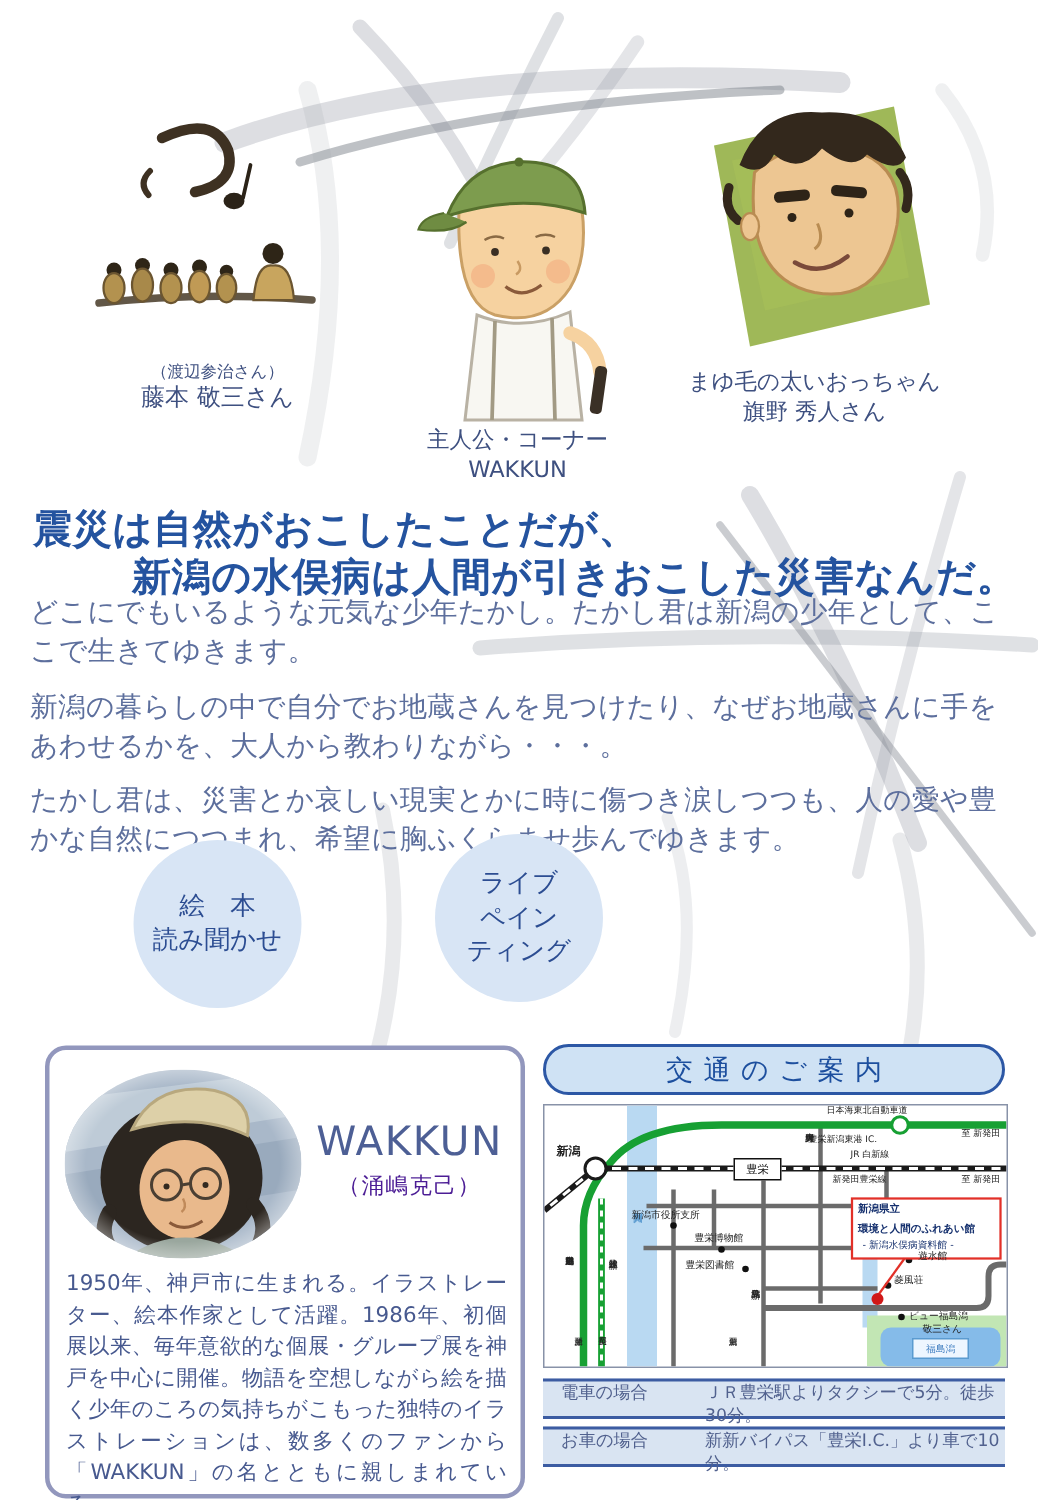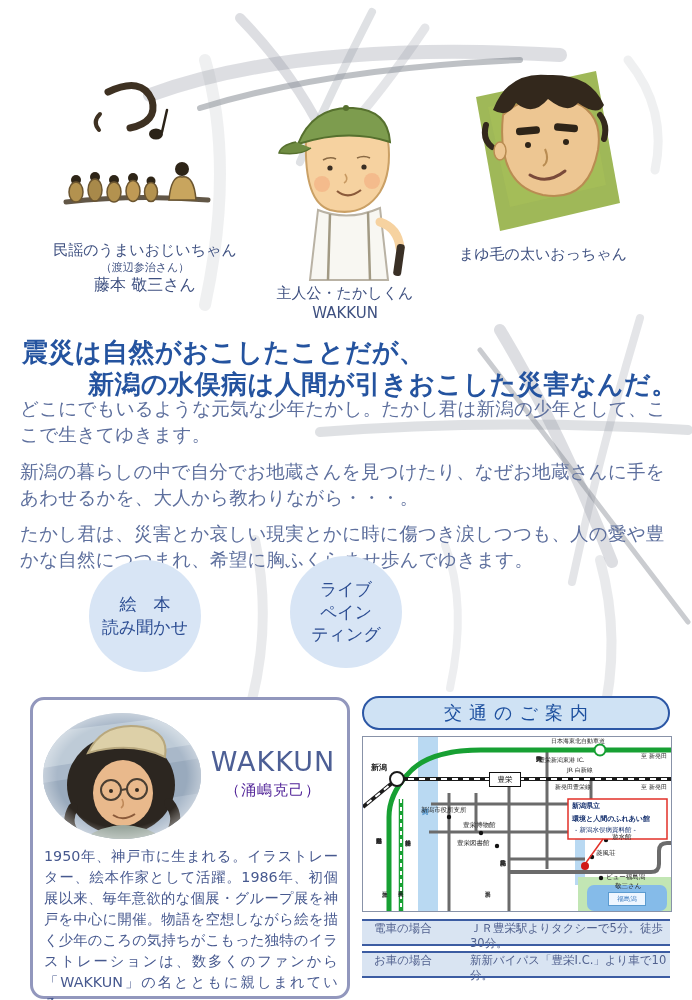--- a/index.html
+++ b/index.html
@@ -120,30 +120,30 @@
       <rect x="106" y="69" width="24" height="7.5" rx="3.5" fill="#2e2418" transform="rotate(5 118 73)"></rect>
       <circle cx="80" cy="90" r="3" fill="#2e2418"></circle>
       <circle cx="118" cy="87" r="3" fill="#2e2418"></circle>
       <path d="M97,94 q5,12 -2,17" stroke="#b98c52" stroke-width="2" fill="none"></path>
       <path d="M82,120 Q99,130 117,116" stroke="#7a4a3a" stroke-width="3" fill="none" stroke-linecap="round"></path>
       <ellipse cx="52" cy="96" rx="6" ry="9" fill="#edc692" stroke="#b98c52" stroke-width="1.5"></ellipse>
     </svg>
   </div>
 
   <div class="abs cap" style="left:35px;top:241px;width:220px">
-    <div style="font-size:15px">民謡のうまいおじいちゃん</div>
     <div style="font-size:11px">（渡辺参治さん）</div>
     <div style="font-size:16px">藤本 敬三さん</div>
   </div>
   <div class="abs cap" style="left:255px;top:284px;width:180px">
-    <div style="font-size:15px">主人公・たかしくん</div>
+    <div style="font-size:15px">主人公・コーナー</div>
     <div style="font-size:15px">WAKKUN</div>
   </div>
   <div class="abs cap" style="left:438px;top:245px;width:210px">
     <div style="font-size:15px">まゆ毛の太いおっちゃん</div>
+    <div style="font-size:15px">旗野 秀人さん</div>
   </div>
 
   <div class="abs hl" style="left:22px;top:335px">震災は自然がおこしたことだが、</div>
   <div class="abs hl" style="left:88px;top:367px">新潟の水俣病は人間が引きおこした災害なんだ。</div>
 
   <div class="abs" style="left:20px;top:396px;width:654px">
     <p class="para">どこにでもいるような元気な少年たかし。たかし君は新潟の少年として、ここで生きてゆきます。</p>
     <p class="para">新潟の暮らしの中で自分でお地蔵さんを見つけたり、なぜお地蔵さんに手をあわせるかを、大人から教わりながら・・・。</p>
     <p class="para">たかし君は、災害とか哀しい現実とかに時に傷つき涙しつつも、人の愛や豊かな自然につつまれ、希望に胸ふくらませ歩んでゆきます。</p>
   </div>

